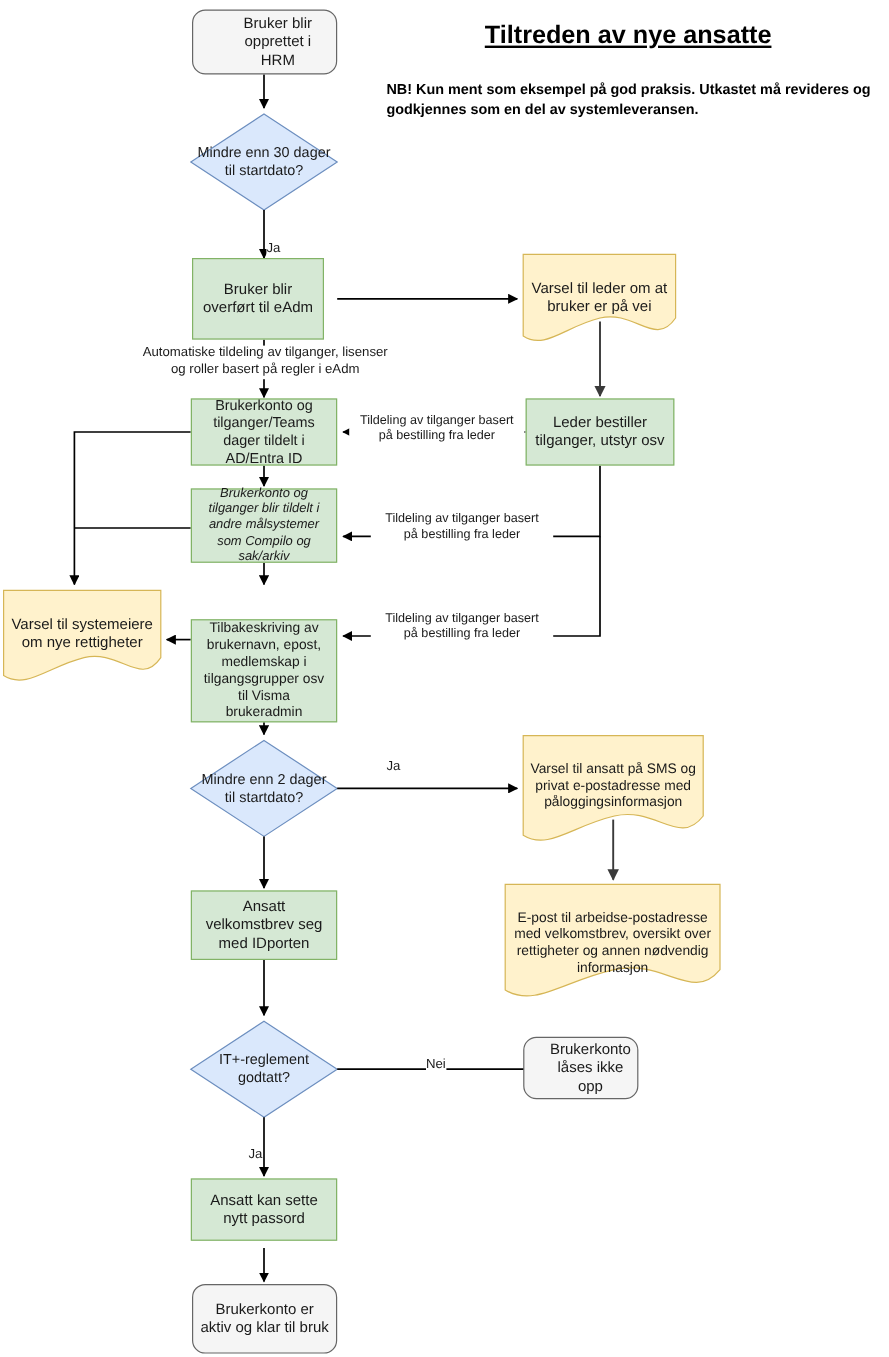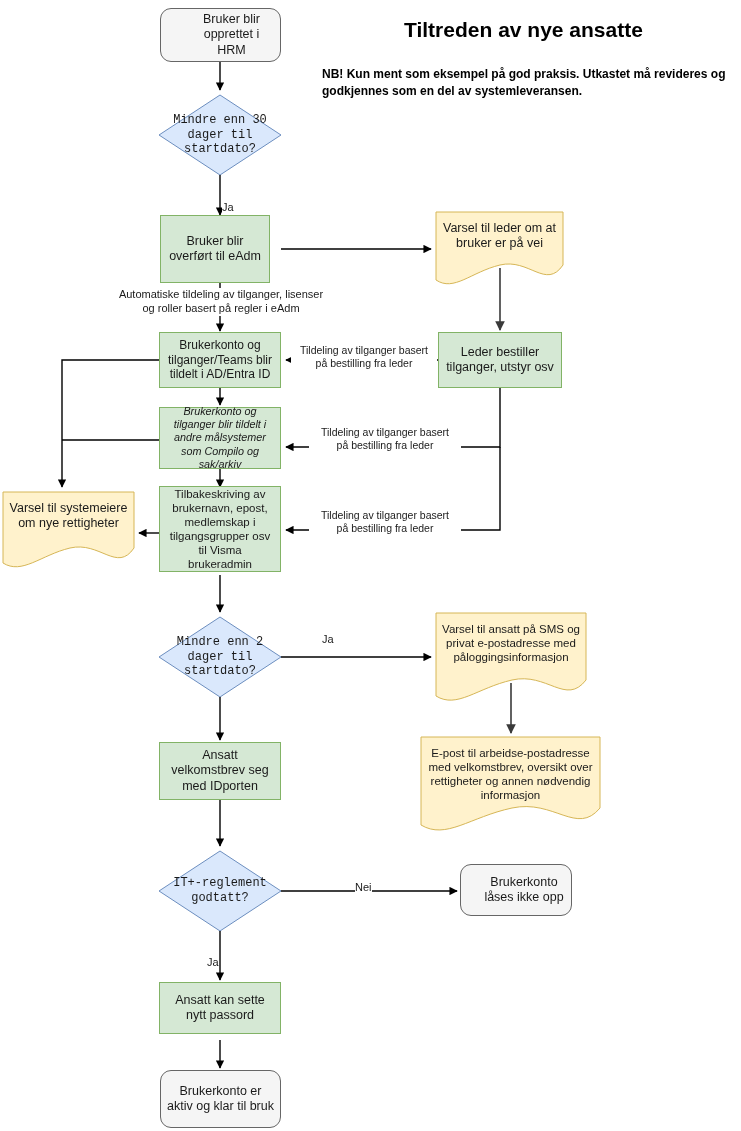--- a/index.html
+++ b/index.html
@@ -46,31 +46,31 @@
   }
   .n-process {
     background: #d5e8d4;
     border: 1px solid #82b366;
     font-size: 12.5px;
   }
   .n-decision {
     background: transparent;
     border: none;
     font-size: 12px;
-    font-family: Liberation Mono, monospace;
   }
   .n-decision .dtext {
     position: relative;
     z-index: 2;
   }
   .n-note {
     background: transparent;
     border: none;
     font-size: 12.5px;
     align-items: flex-start;
+    margin-top: 12px;
   }
   .n-note .ntext {
     position: relative;
     z-index: 2;
     padding-top: 9px;
   }
 
   .edge-label {
     position: absolute;
     font-size: 11px;
@@ -82,20 +82,21 @@
     white-space: pre-line;
   }
   .edge-label.small { font-size: 10.5px; }
 
   #title {
     position: absolute;
     font-size: 21px;
     font-weight: bold;
     color: #000000;
     z-index: 6;
+    text-decoration: underline;
   }
   #subnote {
     position: absolute;
     font-size: 12px;
     font-weight: bold;
     color: #000000;
     line-height: 1.45;
     z-index: 6;
   }
 </style>
@@ -183,28 +184,28 @@
 
   <div class="node n-note" style="left:436px; top:212px; width:127px; height:76px;">
     <span class="ntext">Varsel til leder om at bruker er på vei</span>
   </div>
 
   <div class="node n-process" style="left:438px; top:332px; width:124px; height:56px;">
     <span>Leder bestiller tilganger, utstyr osv</span>
   </div>
 
   <div class="node n-process" style="left:159px; top:332px; width:122px; height:56px; font-size:12px;">
-    <span>Brukerkonto og tilganger/Teams blir tildelt i AD/Entra ID</span>
+    <span>Brukerkonto og tilganger/Teams dager tildelt i AD/Entra ID</span>
   </div>
 
   <div class="node n-process" style="left:159px; top:407px; width:122px; height:62px; font-size:10.8px;font-style:italic;">
     <span>Brukerkonto og tilganger blir tildelt i andre målsystemer som Compilo og sak/arkiv</span>
   </div>
 
-  <div class="node n-process" style="left:159px; top:486px; width:122px; height:86px; font-size:11.5px;justify-content:center;">
+  <div class="node n-process" style="left:159px; top:516px; width:122px; height:86px; font-size:11.5px;justify-content:center;">
     <span>Tilbakeskriving av brukernavn, epost, medlemskap i tilgangsgrupper osv til Visma brukeradmin</span>
   </div>
 
   <div class="node n-note" style="left:3px; top:492px; width:131px; height:76px;">
     <span class="ntext">Varsel til systemeiere om nye rettigheter</span>
   </div>
 
   <div class="node n-decision" style="left:159px; top:617px; width:122px; height:80px;">
     <span class="dtext">Mindre enn 2 dager til startdato?</span>
   </div>
@@ -218,21 +219,21 @@
   </div>
 
   <div class="node n-process" style="left:159px; top:742px; width:122px; height:58px;">
     <span>Ansatt velkomstbrev seg med IDporten</span>
   </div>
 
   <div class="node n-decision" style="left:159px; top:851px; width:122px; height:80px;">
     <span class="dtext">IT+-reglement godtatt?</span>
   </div>
 
-  <div class="node n-terminal" style="left:460px; top:864px; width:112px; height:52px;padding-left:16px;">
+  <div class="node n-terminal" style="left:436px; top:864px; width:96px; height:52px;padding-left:16px;">
     <span>Brukerkonto låses ikke opp</span>
   </div>
 
   <div class="node n-process" style="left:159px; top:982px; width:122px; height:52px;">
     <span>Ansatt kan sette nytt passord</span>
   </div>
 
   <div class="node n-terminal" style="left:160px; top:1070px; width:121px; height:58px;">
     <span>Brukerkonto er aktiv og klar til bruk</span>
   </div>

